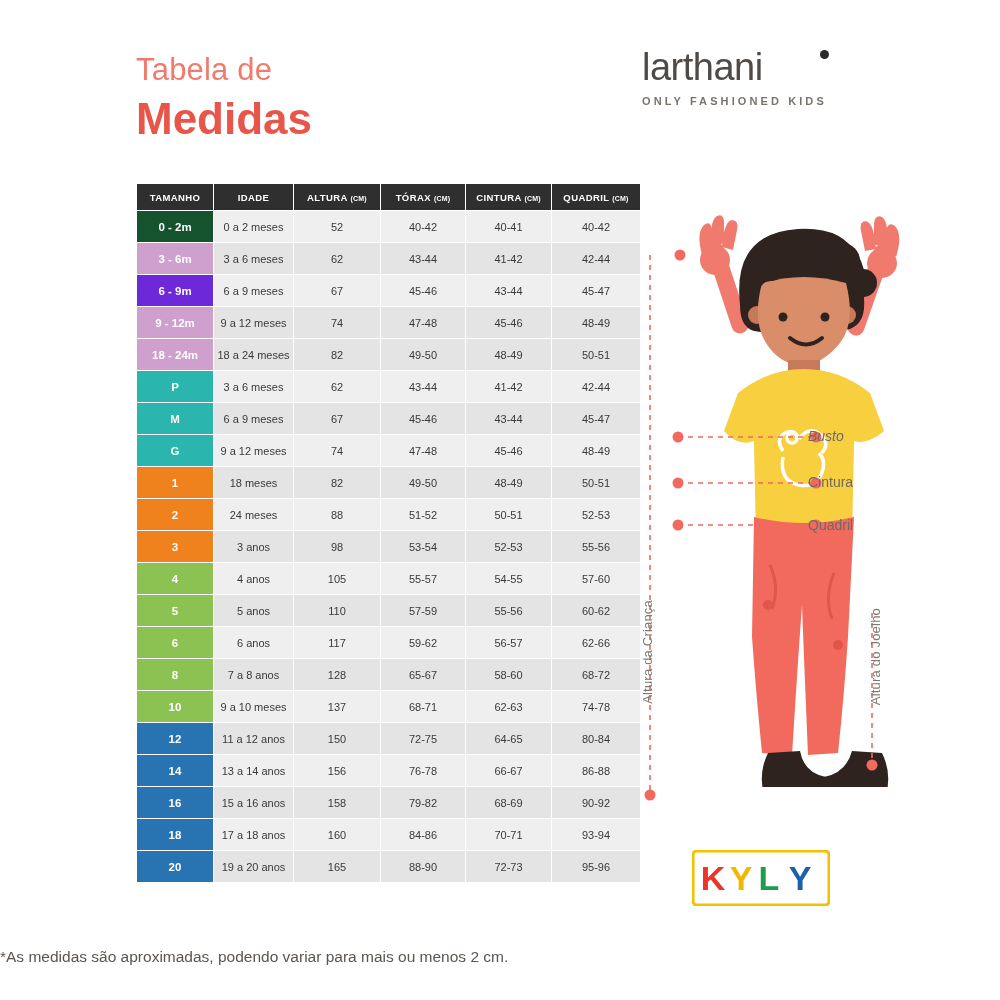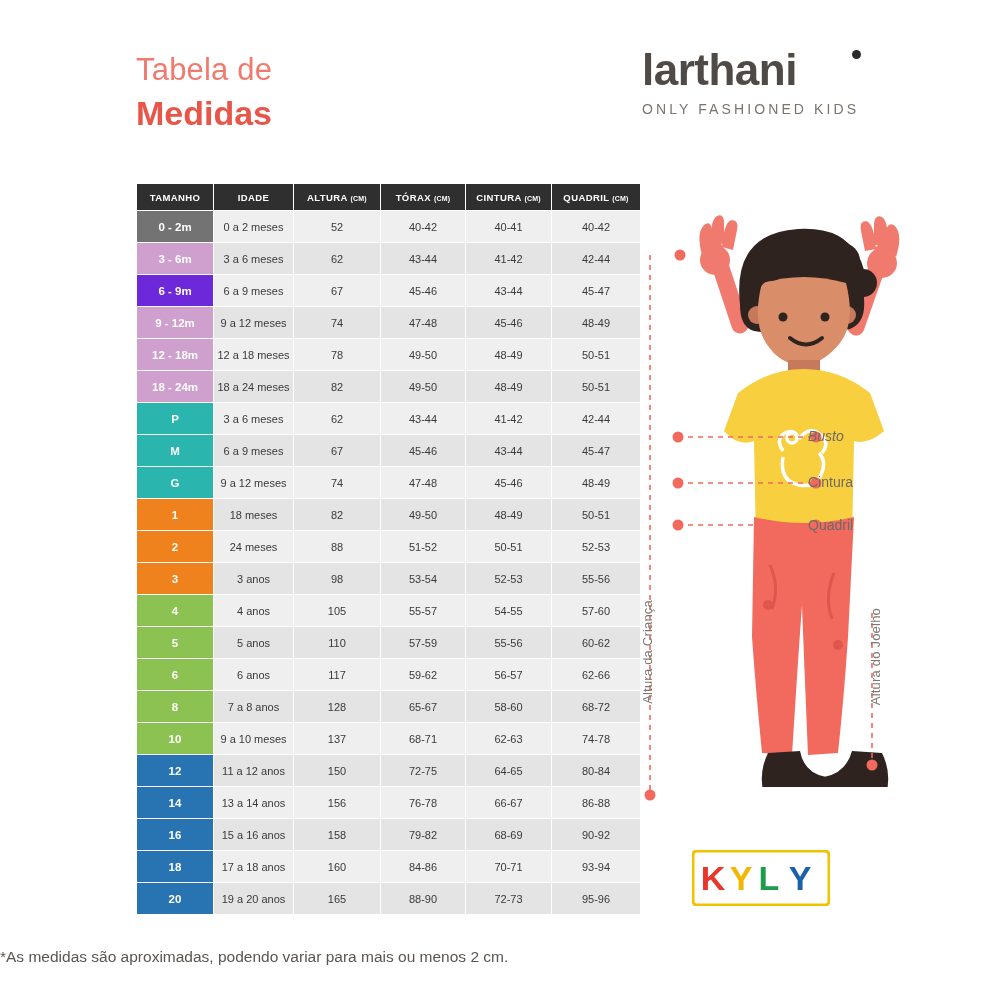--- a/index.html
+++ b/index.html
@@ -22,53 +22,54 @@
     left: 136px; top: 52px;
   }
   .title-line1 {
     font-size: 31px;
     color: #f07a6e;
     font-weight: 400;
     letter-spacing: .2px;
     line-height: 1.15;
   }
   .title-line2 {
-    font-size: 34px;
+    font-size: 44px;
     color: #e8564a;
     font-weight: bold;
     line-height: 1.15;
     margin-top: 6px;
   }
 
   
   .brand-block {
     position: absolute;
     left: 642px; top: 48px;
     text-align: left;
   }
   .brand-name {
     position: relative;
-    font-size: 44px;
-    font-weight: bold;
+    font-size: 38px;
+    font-weight: normal;
     color: #4f4a45;
     letter-spacing: -0.5px;
     line-height: 1;
   }
   .brand-dot {
     position: absolute;
     right: -2px; top: 2px;
     width: 9px; height: 9px;
     border-radius: 50%;
     background: #2b2b2b;
   }
   .brand-tag {
     margin-top: 9px;
-    font-size: 14px;
+    font-size: 11px;
     letter-spacing: 3.1px;
     color: #7b746d;
+    font-weight: bold;
   }
 
   
   .table-wrap {
     position: absolute;
     left: 136px; top: 183px;
     width: 504px;
   }
   table.measures {
     border-collapse: collapse;
@@ -190,21 +191,21 @@
             <th><span>TAMANHO</span></th>
             <th><span>IDADE</span></th>
             <th><span>ALTURA</span> <span class="unit">(CM)</span></th>
             <th><span>TÓRAX</span> <span class="unit">(CM)</span></th>
             <th><span>CINTURA</span> <span class="unit">(CM)</span></th>
             <th><span>QUADRIL</span> <span class="unit">(CM)</span></th>
           </tr>
       </thead>
       <tbody>
           <tr>
-            <td class="size" style="background: #737373;">0 - 2m</td>
+            <td class="size" style="background: #14532d;">0 - 2m</td>
             <td>0 a 2 meses</td>
             <td>52</td>
             <td>40-42</td>
             <td>40-41</td>
             <td>40-42</td>
           </tr>
           <tr class="alt">
             <td class="size" style="background: rgb(207, 159, 206);">3 - 6m</td>
             <td>3 a 6 meses</td>
             <td>62</td>
@@ -220,28 +221,20 @@
             <td>43-44</td>
             <td>45-47</td>
           </tr>
           <tr class="alt">
             <td class="size" style="background: rgb(207, 159, 206);">9 - 12m</td>
             <td>9 a 12 meses</td>
             <td>74</td>
             <td>47-48</td>
             <td>45-46</td>
             <td>48-49</td>
-          </tr>
-          <tr>
-            <td class="size" style="background: rgb(207, 159, 206);">12 - 18m</td>
-            <td>12 a 18 meses</td>
-            <td>78</td>
-            <td>49-50</td>
-            <td>48-49</td>
-            <td>50-51</td>
           </tr>
           <tr class="alt">
             <td class="size" style="background: rgb(207, 159, 206);">18 - 24m</td>
             <td>18 a 24 meses</td>
             <td>82</td>
             <td>49-50</td>
             <td>48-49</td>
             <td>50-51</td>
           </tr>
           <tr>

